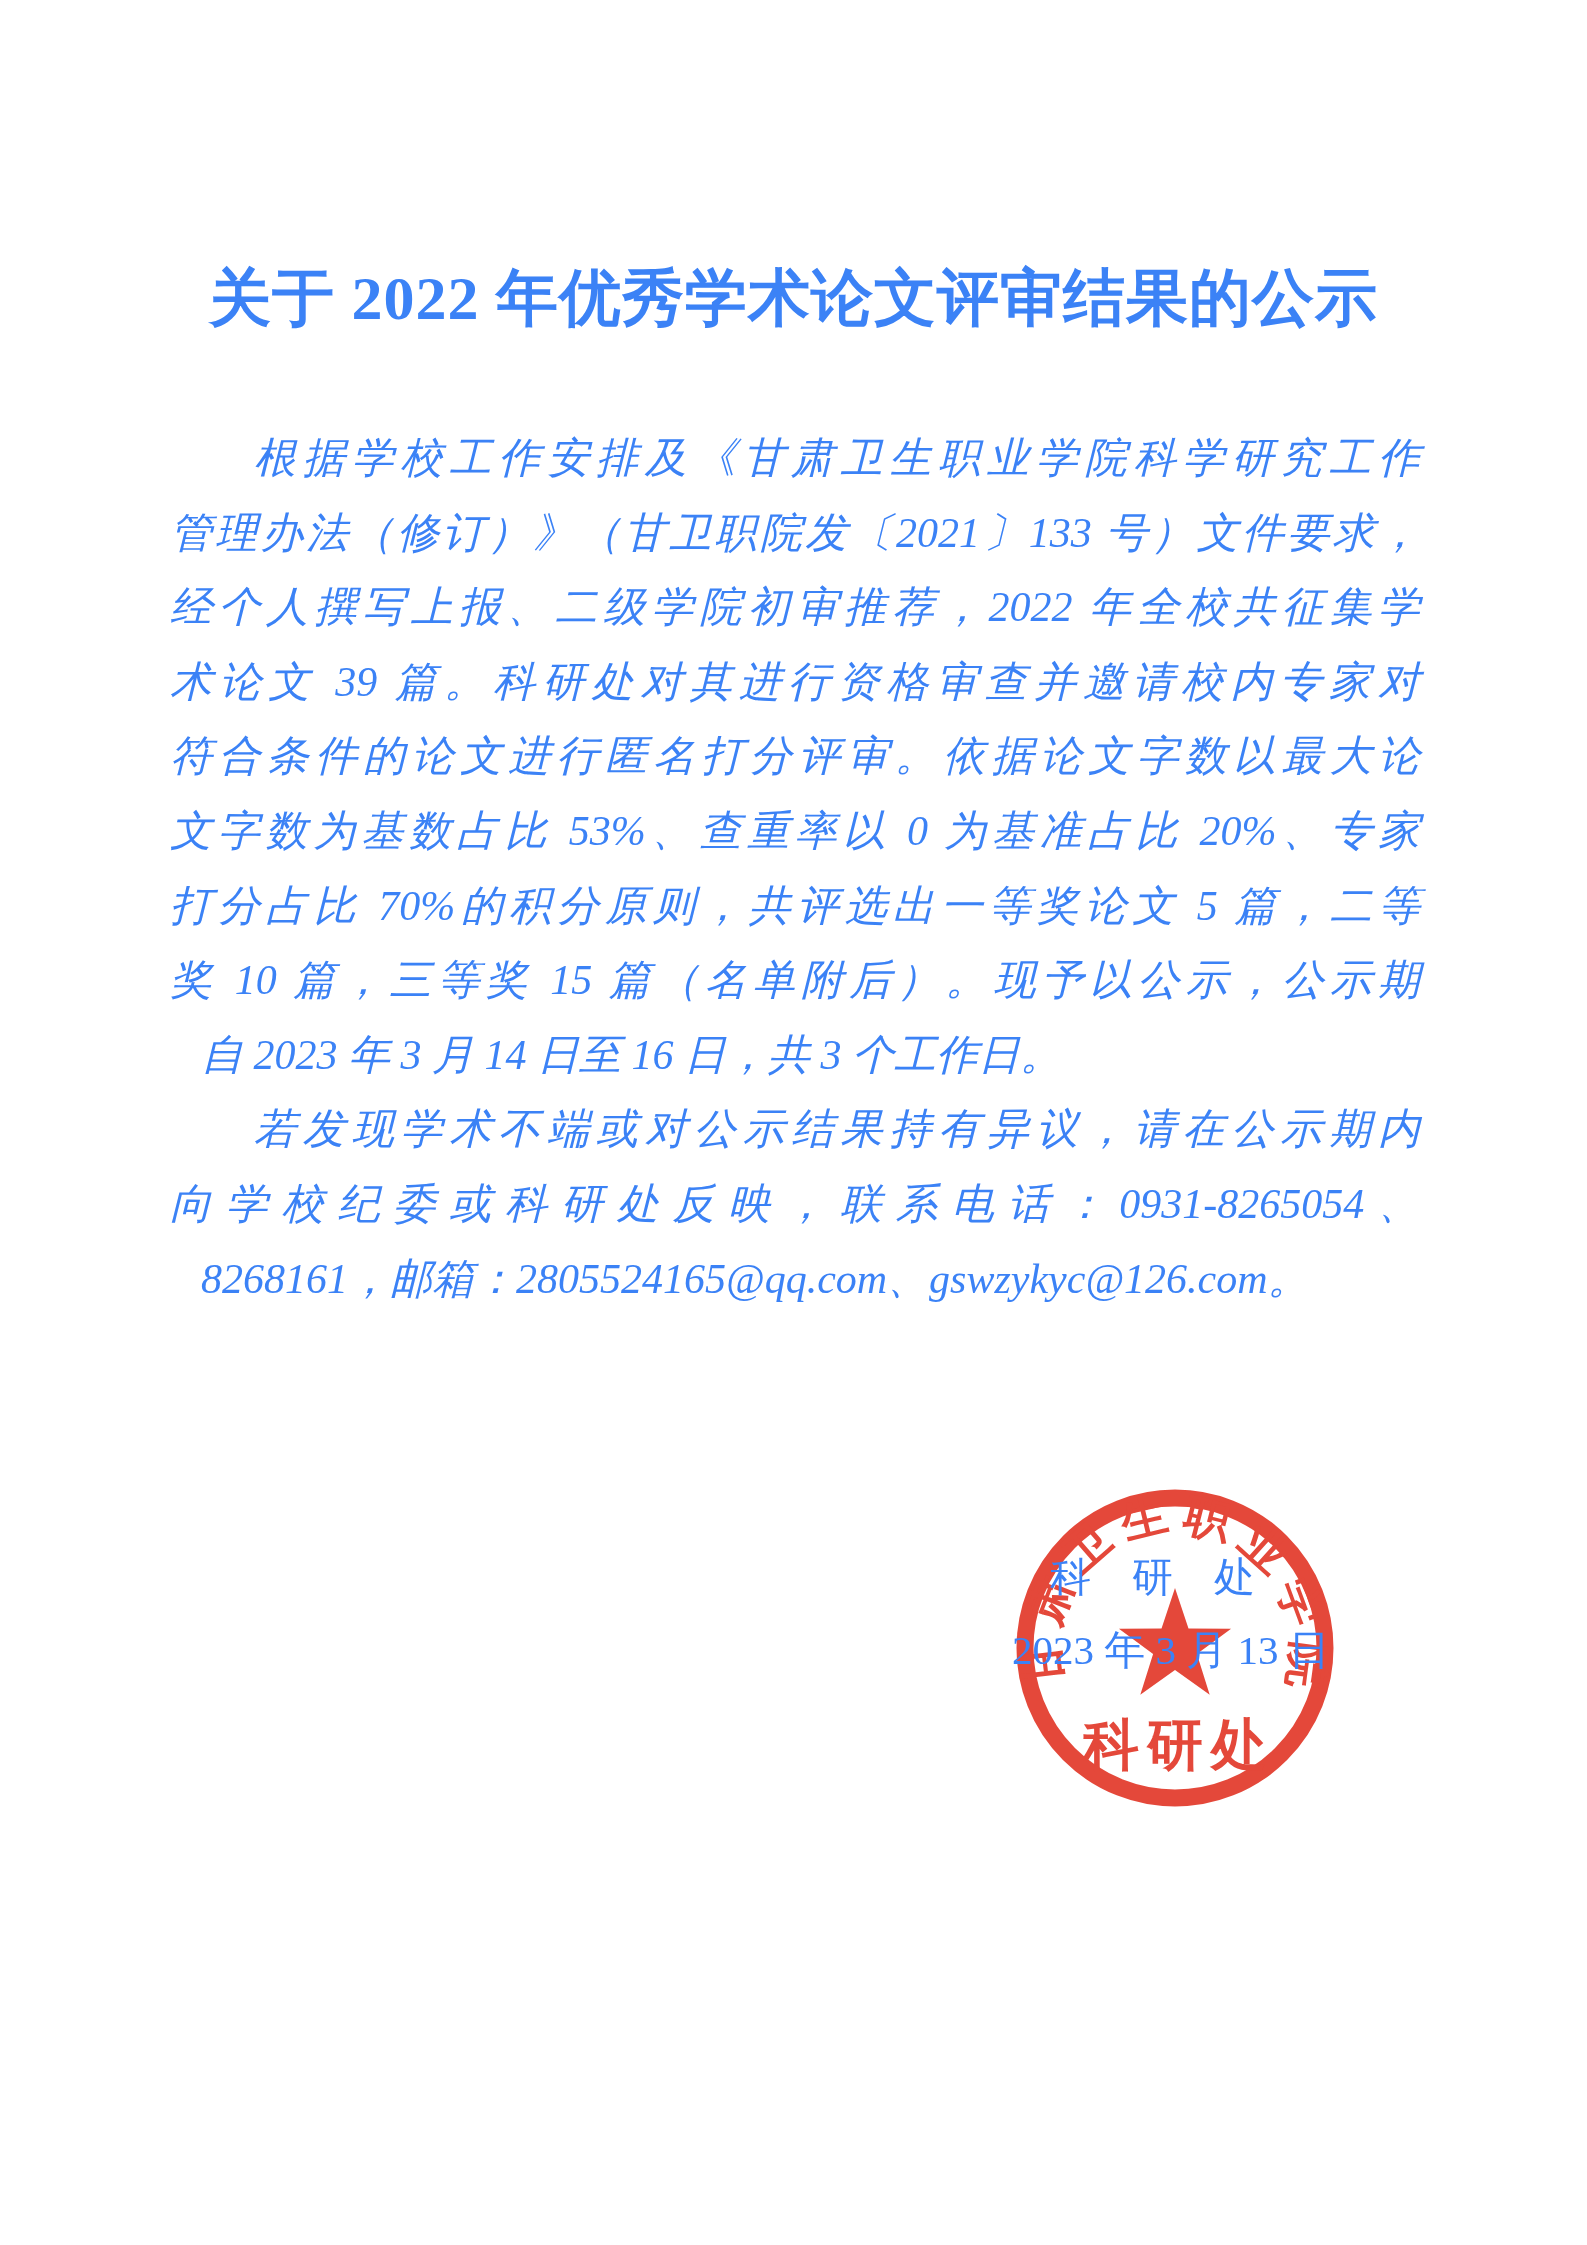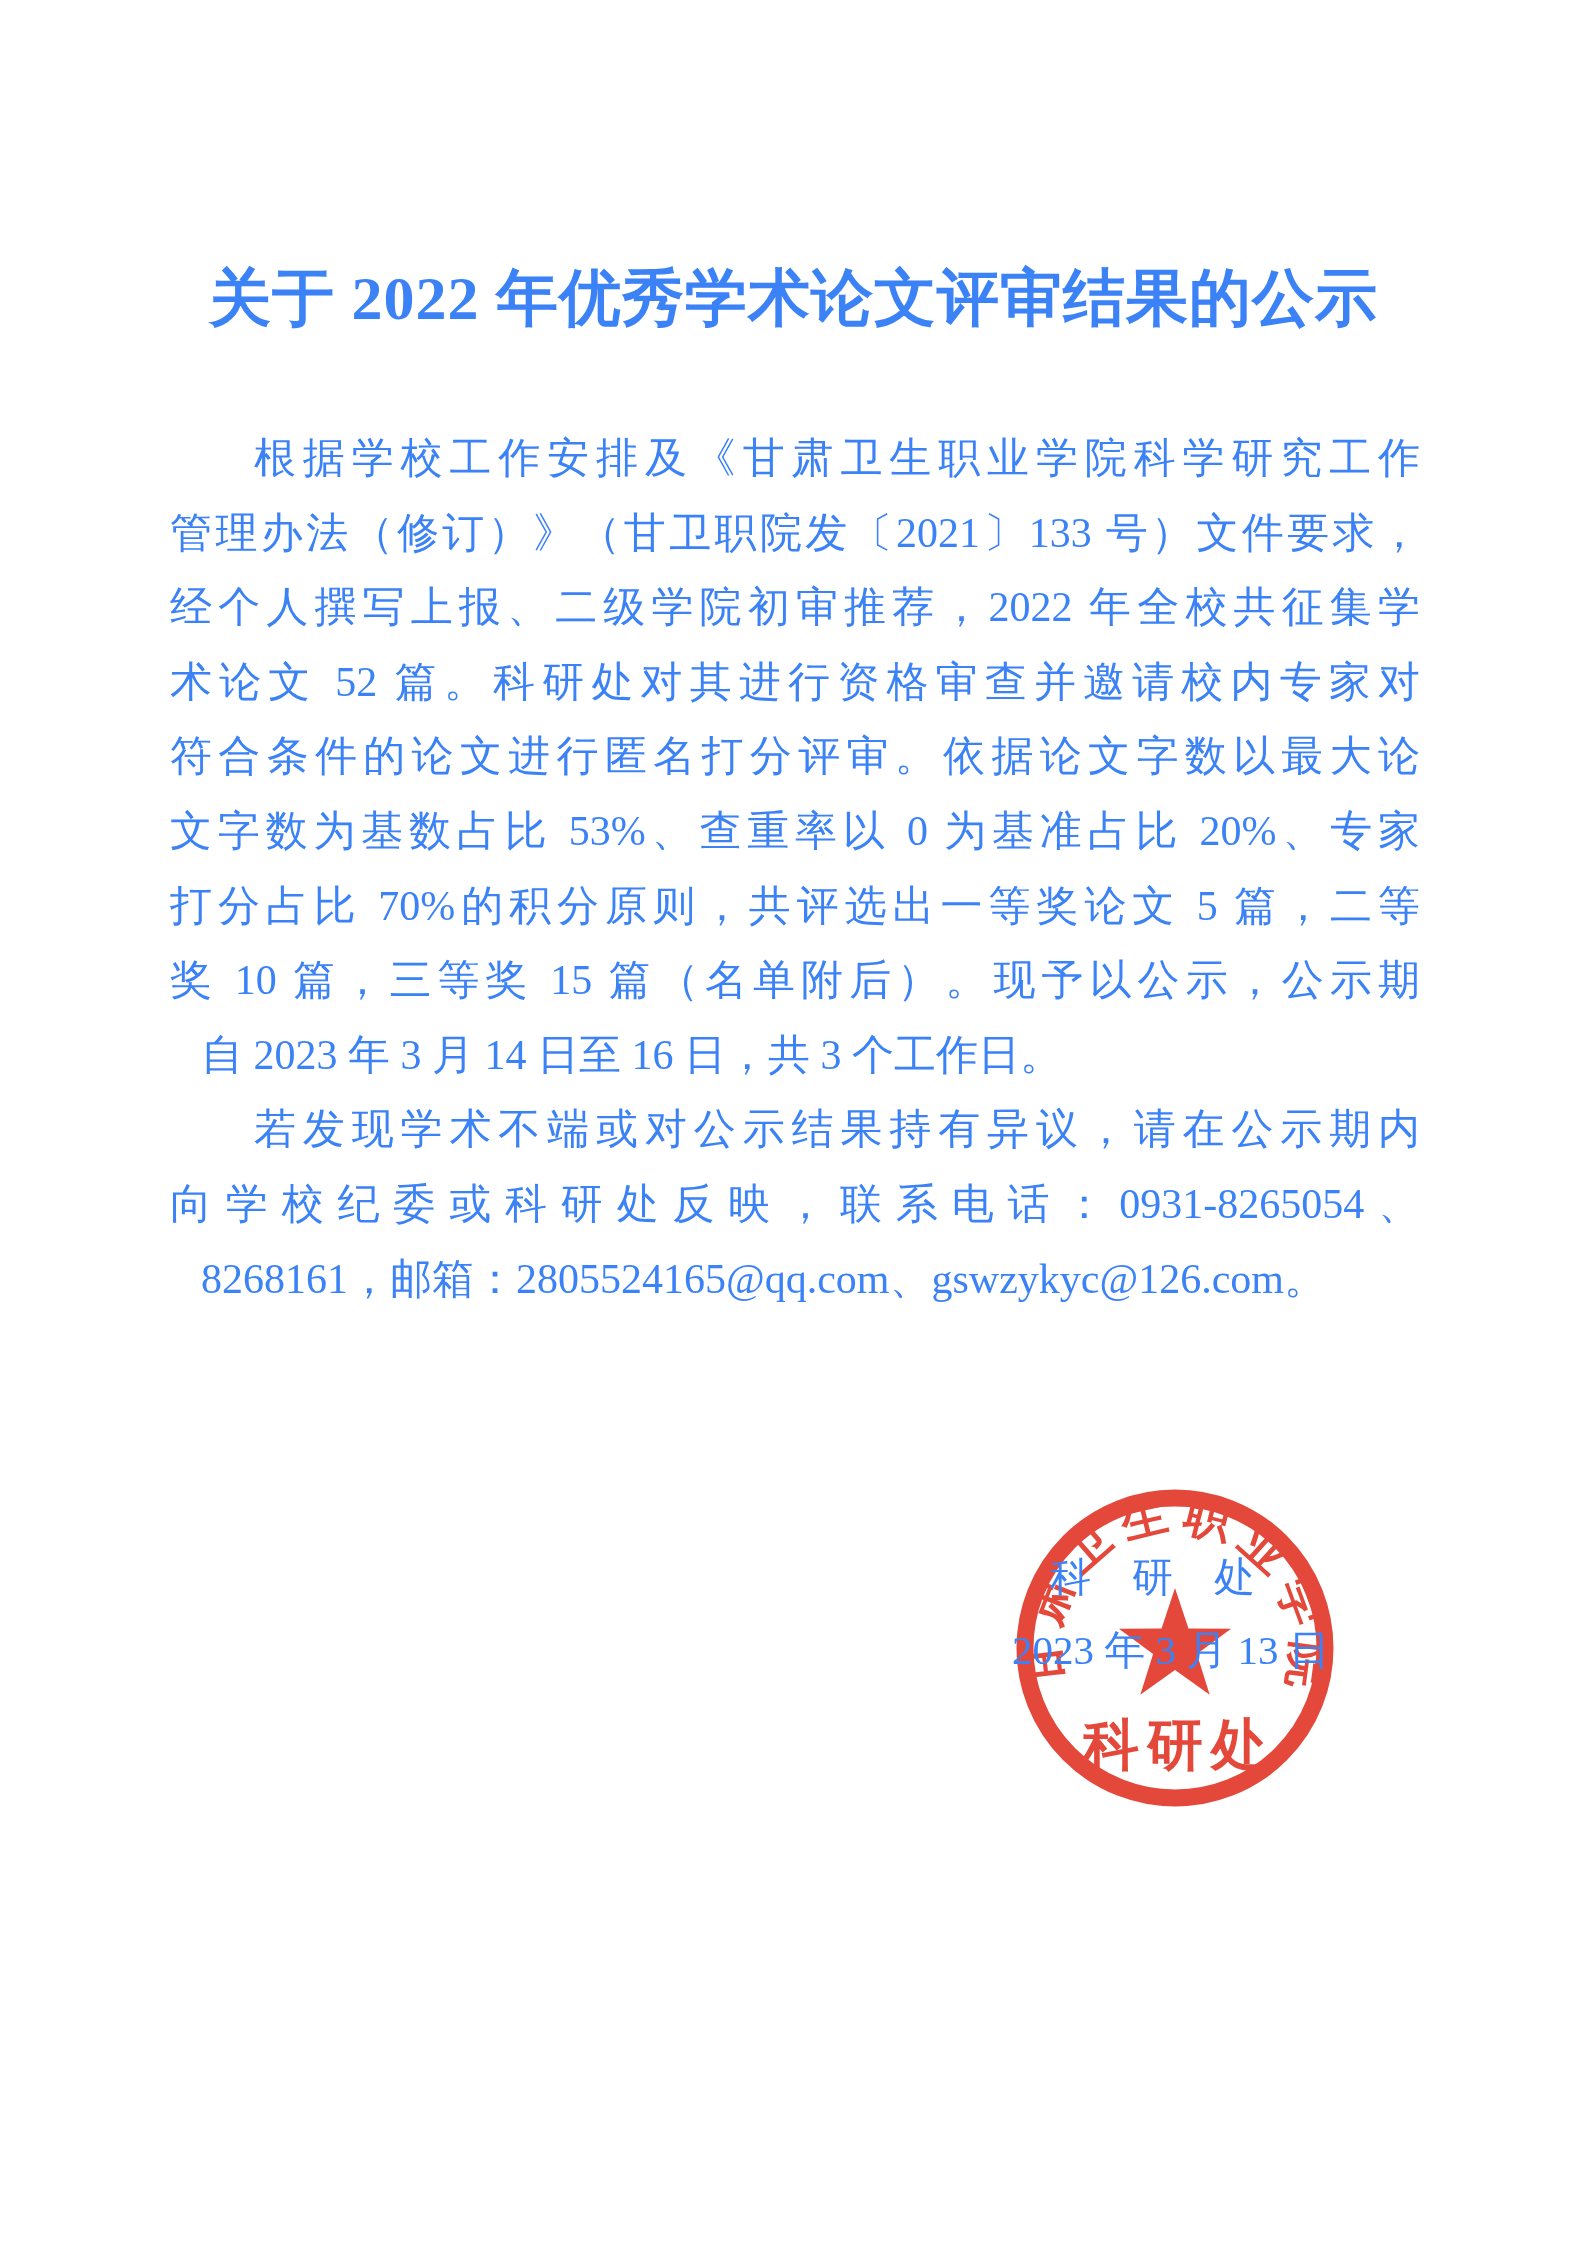--- a/index.html
+++ b/index.html
@@ -29,20 +29,21 @@
     left: 170px;
     top: 421px;
     width: 1250px;
     font-size: 42px;
   }
   .line {
     height: 74.6px;
     line-height: 74.6px;
     text-align: justify;
     text-align-last: justify;
+    font-style: italic;
   }
   .line.first { text-indent: 84px; }
   .line.plast { text-align: right; text-align-last: left; margin-left: 31px; }
   .sig-name {
     position: absolute;
     left: 1050px;
     top: 1551px;
     font-size: 41px;
     line-height: 52px;
     white-space: nowrap;
@@ -76,21 +77,21 @@
 <body>
 
 <div class="page">
 
   <div class="doc-title">关于 2022 年优秀学术论文评审结果的公示</div>
 
   <div class="body-text">
     <div class="line first">根据学校工作安排及《甘肃卫生职业学院科学研究工作</div>
     <div class="line">管理办法（修订）》（甘卫职院发〔2021〕133 号）文件要求，</div>
     <div class="line">经个人撰写上报、二级学院初审推荐，2022 年全校共征集学</div>
-    <div class="line">术论文 52 篇。科研处对其进行资格审查并邀请校内专家对</div>
+    <div class="line">术论文 39 篇。科研处对其进行资格审查并邀请校内专家对</div>
     <div class="line">符合条件的论文进行匿名打分评审。依据论文字数以最大论</div>
     <div class="line">文字数为基数占比 53%、查重率以 0 为基准占比 20%、专家</div>
     <div class="line">打分占比 70%的积分原则，共评选出一等奖论文 5 篇，二等</div>
     <div class="line">奖 10 篇，三等奖 15 篇（名单附后）。现予以公示，公示期</div>
     <div class="line plast">自 2023 年 3 月 14 日至 16 日，共 3 个工作日。</div>
     <div class="line first">若发现学术不端或对公示结果持有异议，请在公示期内</div>
     <div class="line">向学校纪委或科研处反映，联系电话：0931-8265054、</div>
     <div class="line plast">8268161，邮箱：2805524165@qq.com、gswzykyc@126.com。</div>
   </div>
 

